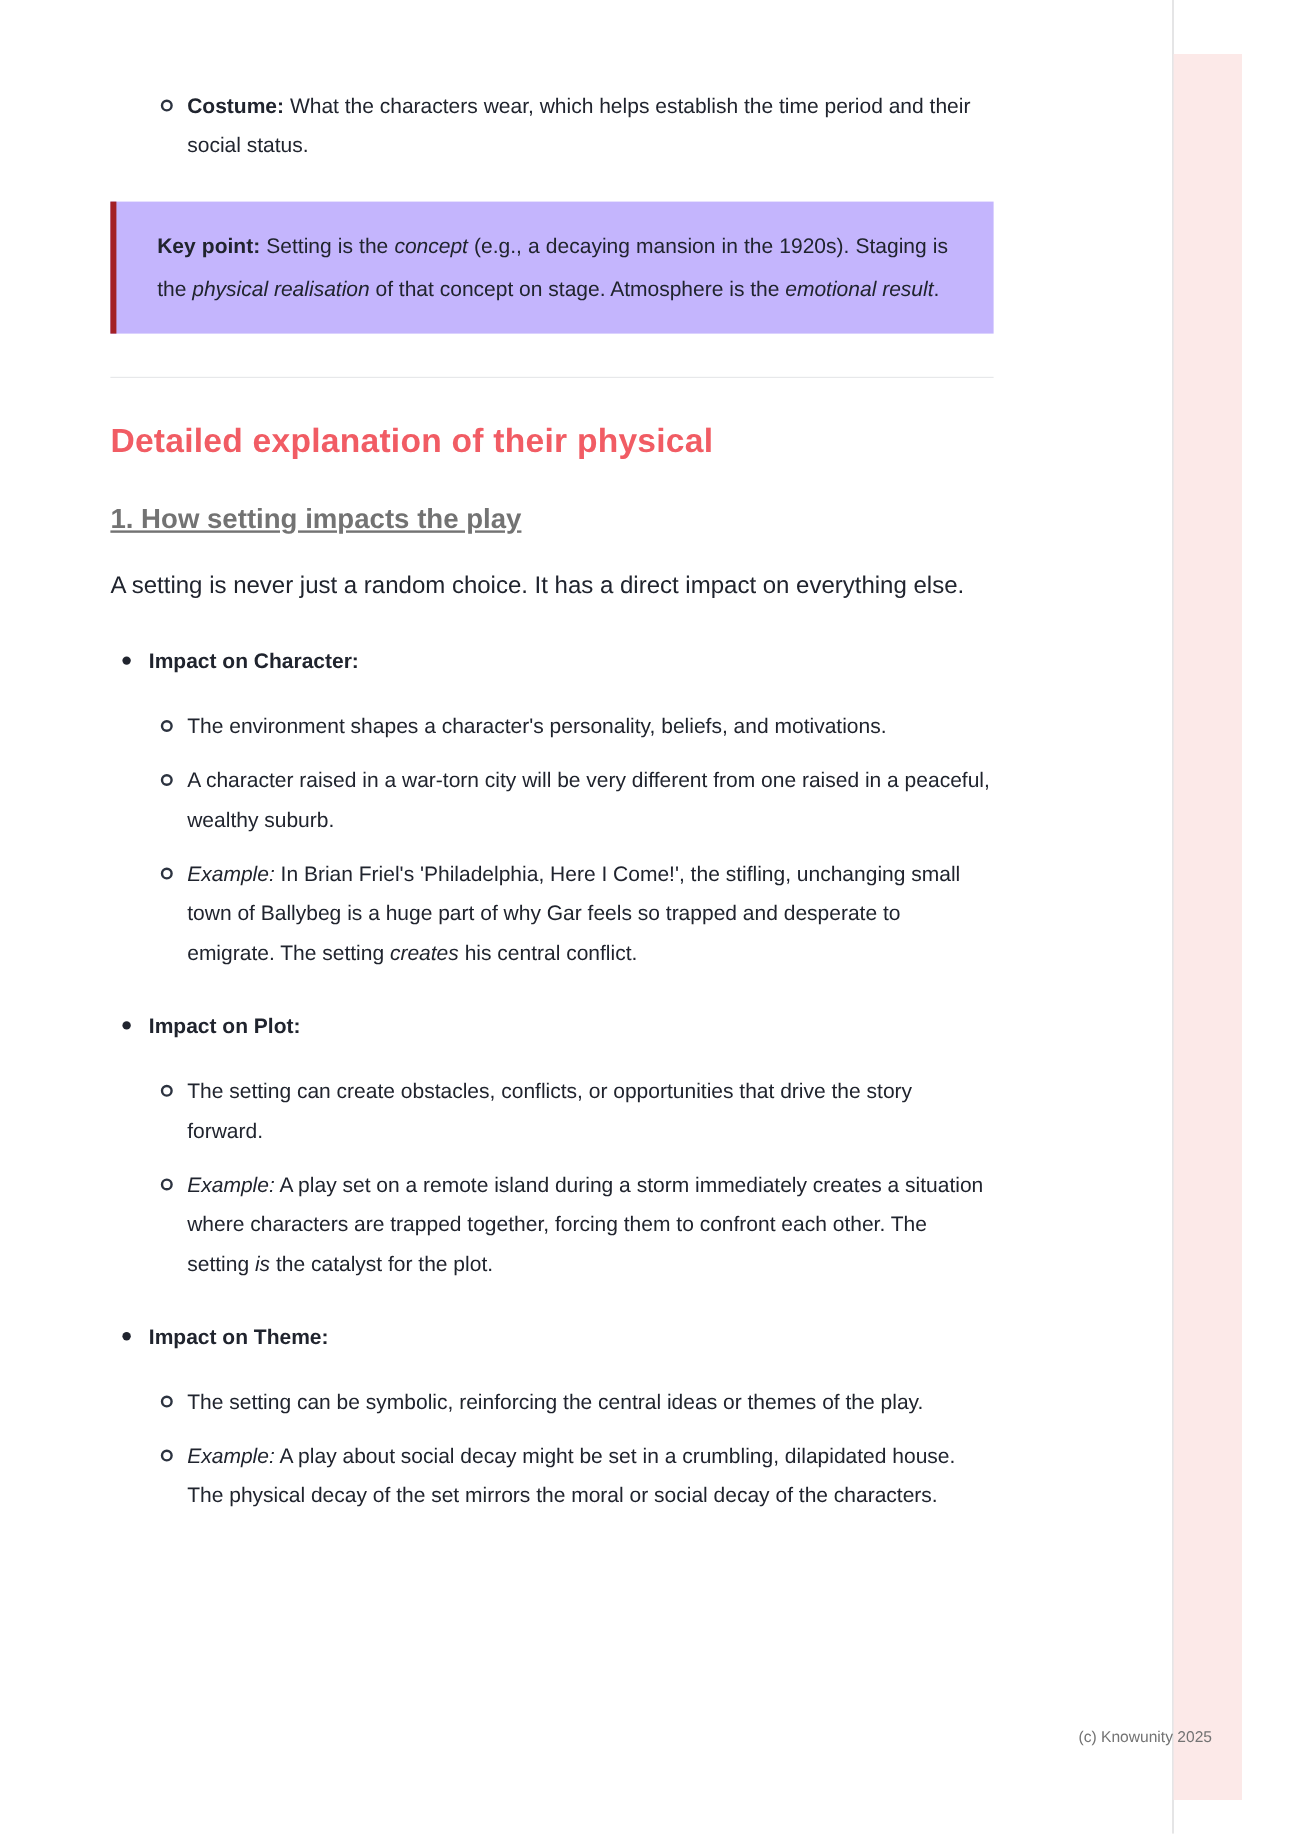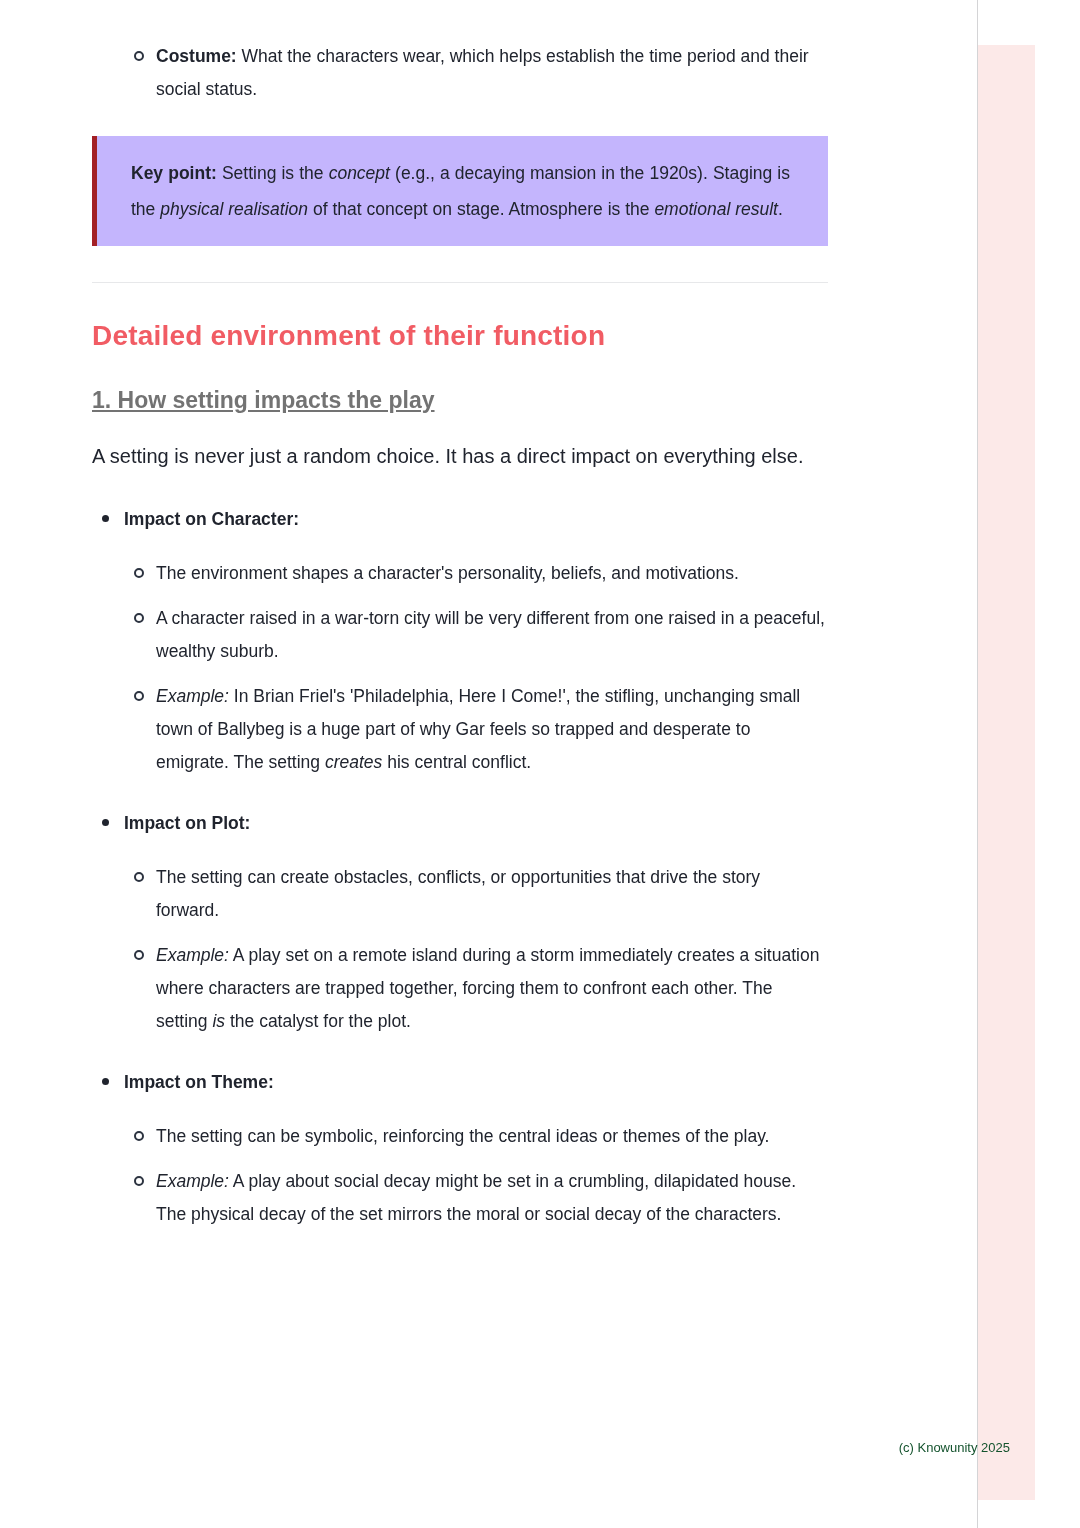--- a/index.html
+++ b/index.html
@@ -52,21 +52,21 @@
     align-items: flex-start;
     padding-left: 42px;
     margin-bottom: 12px;
   }
   .sub-text {
     margin: 0;
     font-size: 17.5px;
     line-height: 33px;
   }
 
-  .top-list { padding-top: 40px; }
+  .top-list { padding-top: 72px; }
   .top-list .sub-item { padding-left: 42px; margin-bottom: 0; }
 
   .keypoint {
     margin-top: 30px;
     background: #c4b5fd;
     border-left: 5px solid #a32025;
     padding: 19px 38px 19px 34px;
   }
   .keypoint p {
     margin: 0;
@@ -118,21 +118,21 @@
     position: absolute;
     left: 978px; top: 45px;
     width: 57px; height: 1455px;
     background: #fce9e8;
   }
   .footer {
     position: absolute;
     top: 1440px;
     right: 70px;
     font-size: 13px;
-    color: #14532d;
+    color: #737373;
     z-index: 2;
   }
 </style>
 </head>
 <body>
 
 <div class="page">
 
   <div class="content">
 
@@ -142,21 +142,21 @@
         <p class="sub-text"><span class="b">Costume:</span><span> What the characters wear, which helps establish the time period and their social status.</span></p>
       </div>
     </div>
 
     <div class="keypoint">
       <p><span class="b">Key point:</span><span> Setting is the </span><span class="i">concept</span><span> (e.g., a decaying mansion in the 1920s). Staging is the </span><span class="i">physical realisation</span><span> of that concept on stage. Atmosphere is the </span><span class="i">emotional result</span><span>.</span></p>
     </div>
 
     <hr class="divider">
 
-    <h1 class="section-title">Detailed environment of their function</h1>
+    <h1 class="section-title">Detailed explanation of their physical</h1>
 
     <h2 class="subsection-title">1. How setting impacts the play</h2>
 
     <p class="intro">A setting is never just a random choice. It has a direct impact on everything else.</p>
 
     <div class="impact">
       <div class="l1-item">
         <span class="marker solid"></span>
         <p class="l1-text">Impact on Character:</p>
       </div>

